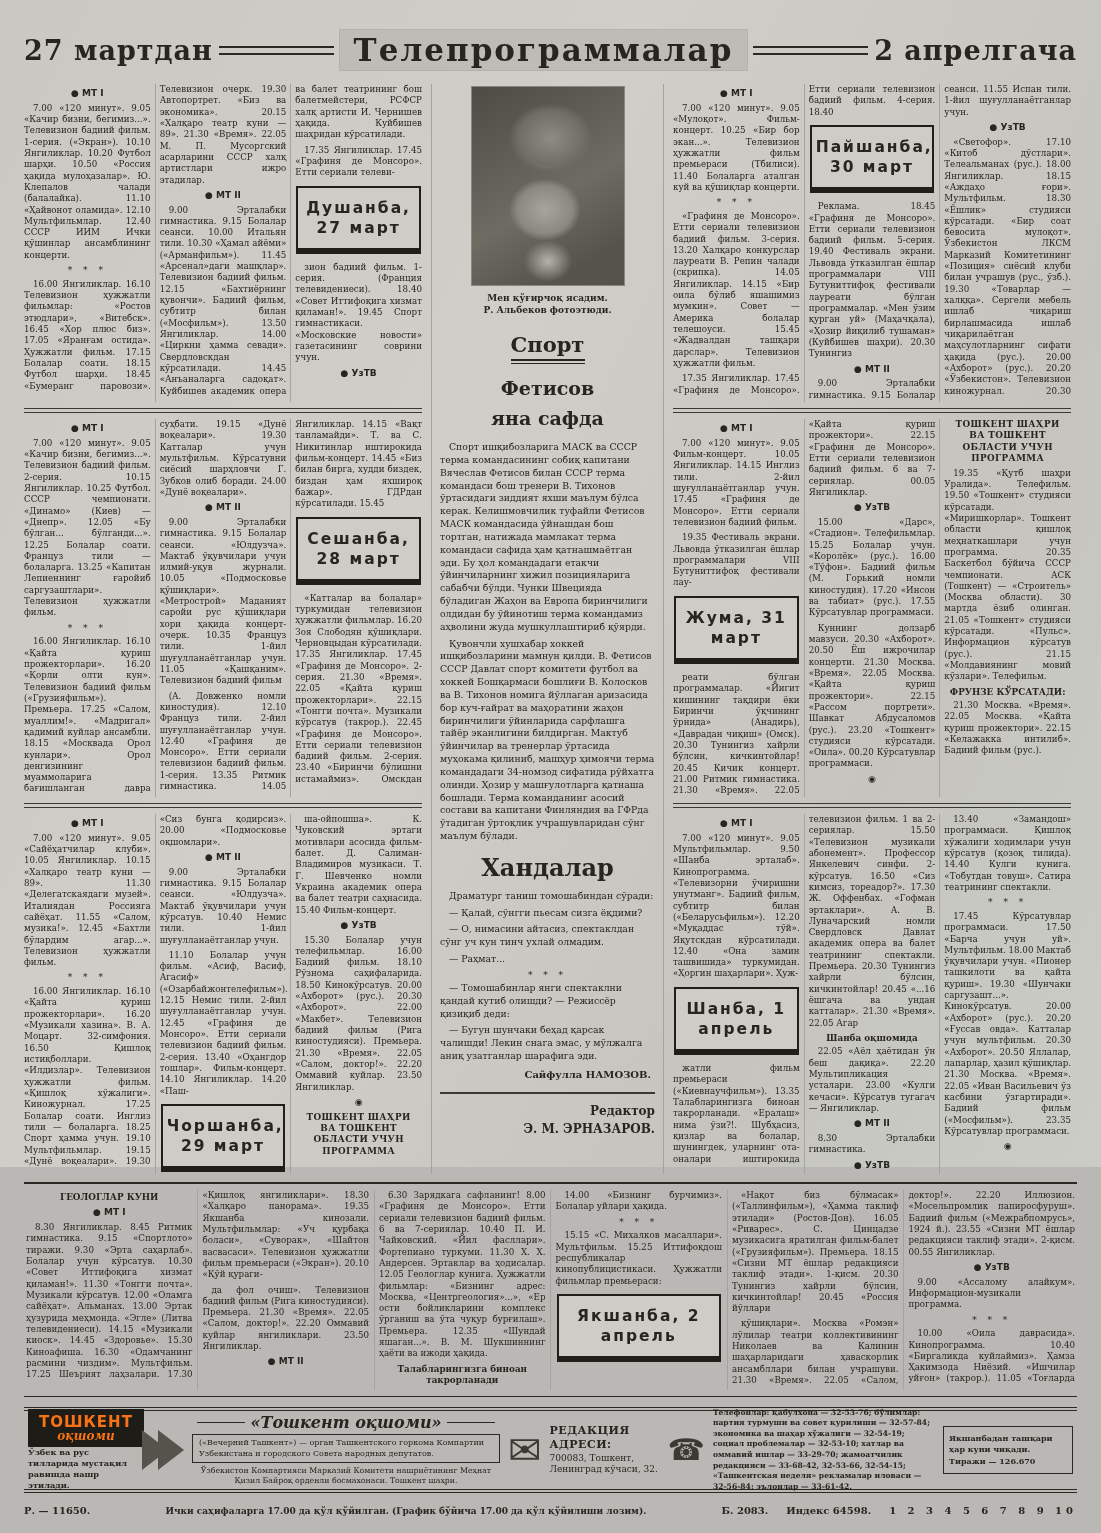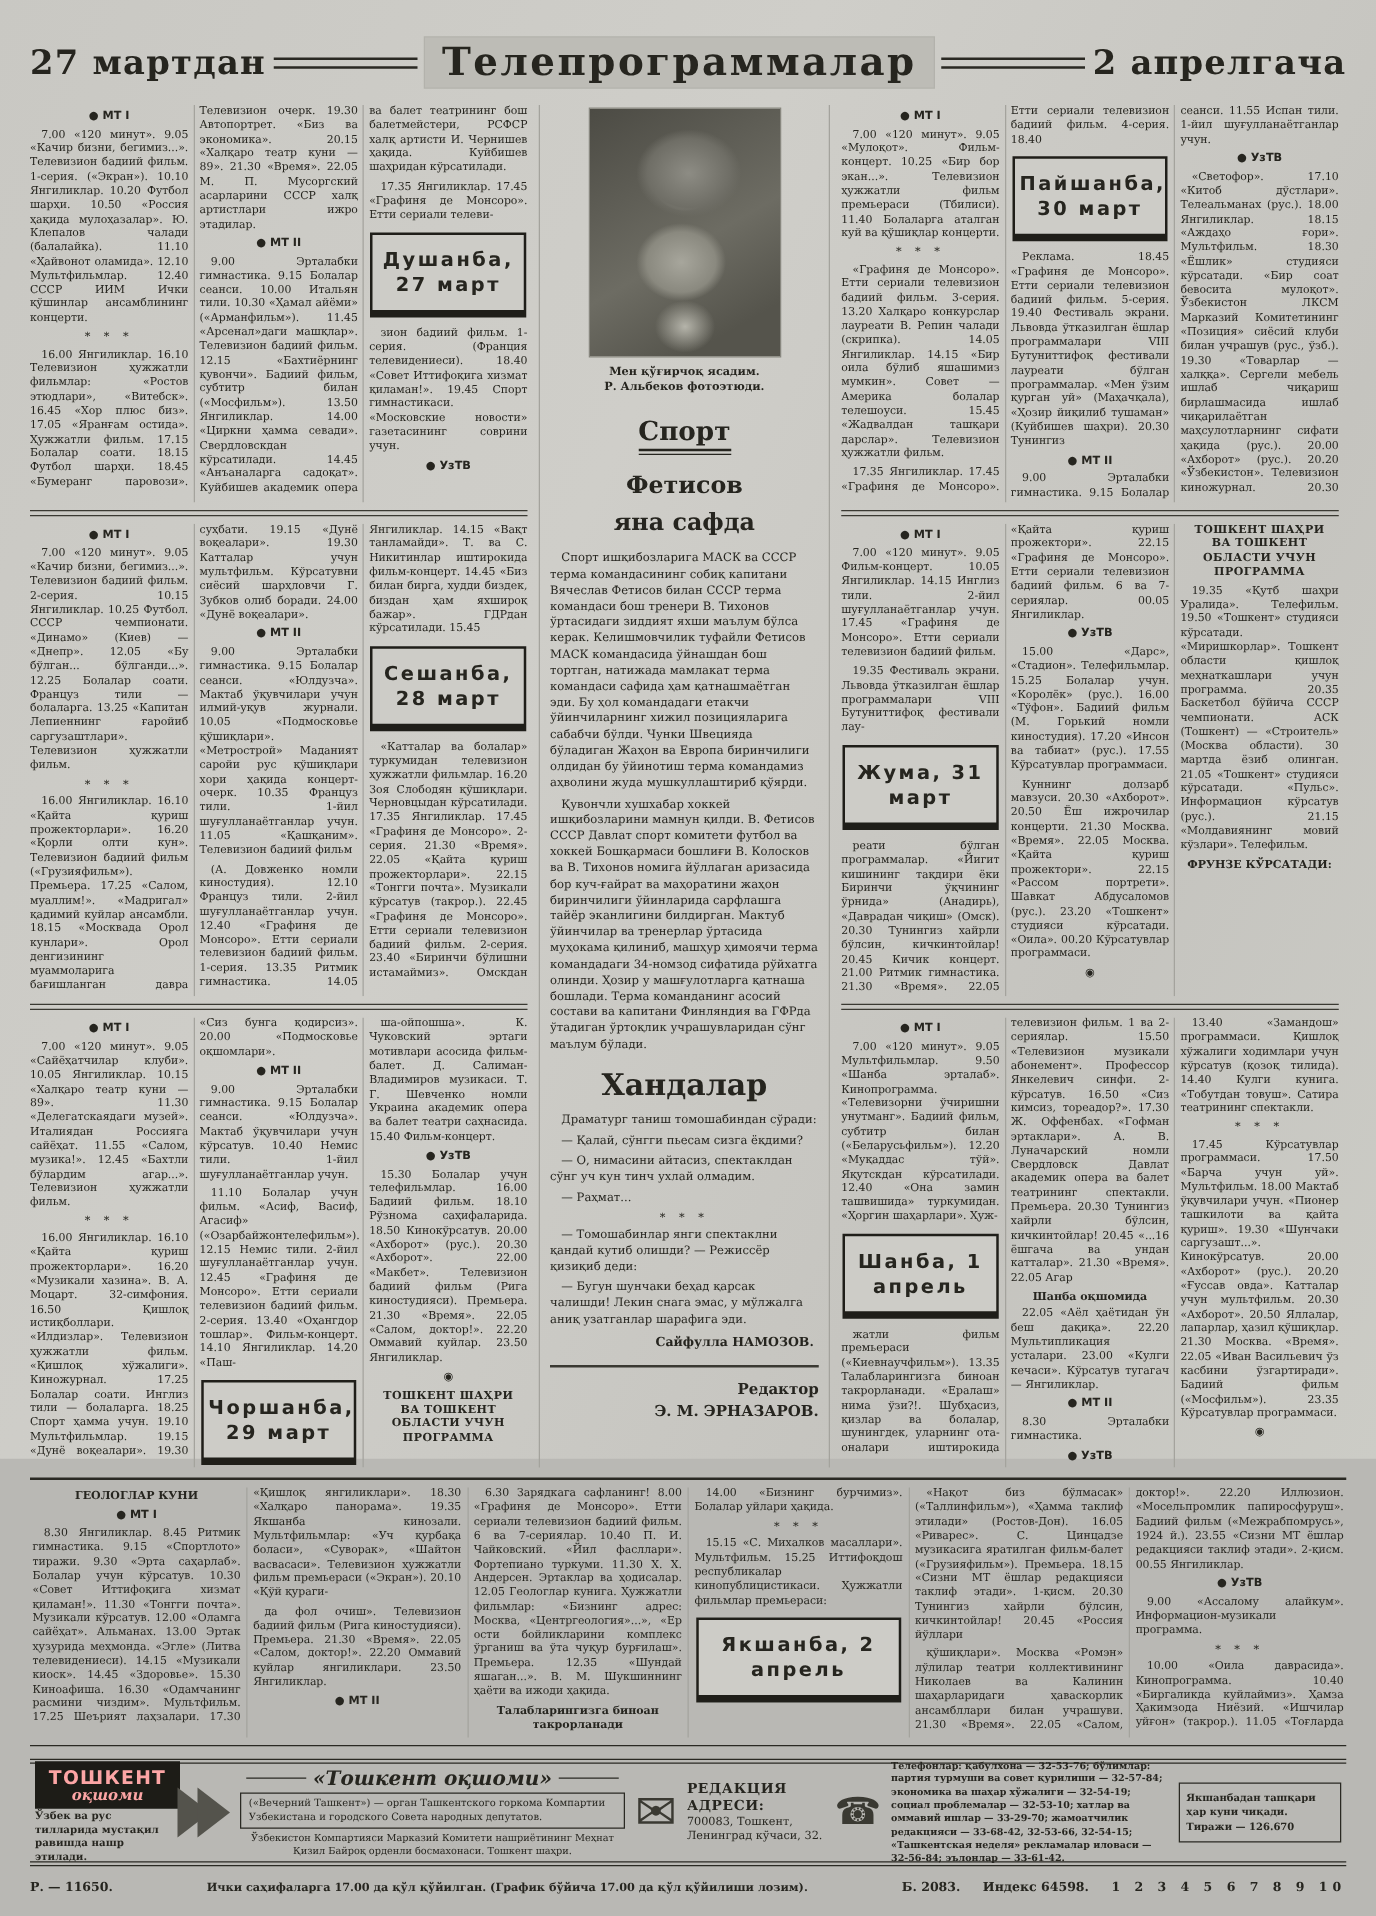--- a/index.html
+++ b/index.html
@@ -50,21 +50,21 @@
   .headline{font-size:19px;font-weight:bold;text-align:center;line-height:1.55;margin:0 0 8px;}
   .sportbody .tx{font-size:9.3px;line-height:1.38;}
   .jokes-title{font-size:24px;font-weight:bold;text-align:center;margin:10px 0 8px;}
   .jokesbody .tx{font-size:9.3px;line-height:1.38;}
   .signature{text-align:right;font-weight:bold;font-size:10px;margin:6px 4px 0;}
   .editor{border-top:2px solid #3a3932;margin-top:12px;padding-top:8px;text-align:right;
           font-weight:bold;font-size:12px;line-height:1.5;}
   
   .footer{margin-top:10px;border-top:4px double #2a2923;border-bottom:4px double #2a2923;
           padding:8px 4px;display:flex;align-items:center;gap:8px;height:86px;box-sizing:border-box;}
-  .logo{background:#1d1c17;color:#fca5a5;width:104px;padding:4px 6px;text-align:center;flex:none;}
+  .logo{background:#1d1c17;color:#f97316;width:104px;padding:4px 6px;text-align:center;flex:none;}
   .logo .l1{font-family:"DejaVu Sans","Liberation Sans",sans-serif;font-weight:bold;font-size:15px;letter-spacing:1px;}
   .logo .l2{font-style:italic;font-weight:bold;font-size:12px;margin-top:-2px;}
   .leftnote{font-size:8.2px;font-weight:bold;width:104px;line-height:1.35;flex:none;}
   .bigarrow{flex:none;display:flex;}
   .bigarrow i{display:block;width:0;height:0;border-top:20px solid transparent;border-bottom:20px solid transparent;
               border-left:26px solid #54534c;margin-left:-10px;}
   .centerbox{flex:none;width:308px;}
   .centerbox .cb-title{display:flex;align-items:center;font-weight:bold;font-style:italic;font-size:16px;}
   .centerbox .cb-title .r{flex:1;border-top:1px solid #2a2923;margin:0 5px;}
   .centerbox .cb-inner{border:1px solid #2a2923;padding:3px 6px;font-size:8px;line-height:1.3;margin-top:2px;}
@@ -200,20 +200,21 @@
           <p class="tx">19.35 Фестиваль экрани. Львовда ўтказилган ёшлар программалари VIII Бутуниттифоқ фестивали лау-</p>
           <div class="daybox">Жума,  31  март</div>
           <p class="tx">реати бўлган программалар. «Йигит кишининг тақдири ёки Биринчи ўқчининг ўрнида» (Анадирь), «Даврадан чиқиш» (Омск). 20.30 Тунингиз хайрли бўлсин, кичкинтойлар! 20.45 Кичик концерт. 21.00 Ритмик гимнастика. 21.30 «Время». 22.05 «Қайта қуриш прожектори». 22.15 «Графиня де Монсоро». Етти сериали телевизион бадиий фильм. 6 ва 7-сериялар. 00.05 Янгиликлар.</p>
           <div class="ch">● УзТВ</div>
           <p class="tx">15.00 «Дарс», «Стадион». Телефильмлар. 15.25 Болалар учун. «Королёк» (рус.). 16.00 «Тўфон». Бадиий фильм (М. Горький номли киностудия). 17.20 «Инсон ва табиат» (рус.). 17.55 Кўрсатувлар программаси.</p>
           <p class="tx">Куннинг долзарб мавзуси. 20.30 «Ахборот». 20.50 Ёш ижрочилар концерти. 21.30 Москва. «Время». 22.05 Москва. «Қайта қуриш прожектори». 22.15 «Рассом портрети». Шавкат Абдусаломов (рус.). 23.20 «Тошкент» студияси кўрсатади. «Оила». 00.20 Кўрсатувлар программаси.</p>
           <div class="mark">◉</div>
           <div class="secthead">ТОШКЕНТ ШАҲРИ ВА ТОШКЕНТ ОБЛАСТИ УЧУН ПРОГРАММА</div>
           <p class="tx">19.35 «Қутб шаҳри Уралида». Телефильм. 19.50 «Тошкент» студияси кўрсатади. «Миришкорлар». Тошкент области қишлоқ меҳнаткашлари учун программа. 20.35 Баскетбол бўйича СССР чемпионати. АСК (Тошкент) — «Строитель» (Москва области). 30 мартда ёзиб олинган. 21.05 «Тошкент» студияси кўрсатади. «Пульс». Информацион кўрсатув (рус.). 21.15 «Молдавиянинг мовий кўзлари». Телефильм.</p>
           <div class="subhead">ФРУНЗЕ КЎРСАТАДИ:</div>
+          <p class="tx">21.30 Москва. «Время». 22.05 Москва. «Қайта қуриш прожектори». 22.15 «Келажакка интилиб». Бадиий фильм (рус.).</p>
         </div>
       <div class="hsep"></div>
       <div class="dayblock" style="height:360px">
           <div class="ch">● МТ I</div>
           <p class="tx">7.00 «120 минут». 9.05 Мультфильмлар. 9.50 «Шанба эрталаб». Кинопрограмма. «Телевизорни ўчиришни унутманг». Бадиий фильм, субтитр билан («Беларусьфильм»). 12.20 «Муқаддас тўй». Яқутскдан кўрсатилади. 12.40 «Она замин ташвишида» туркумидан. «Ҳоргин шаҳарлари». Ҳуж-</p>
           <div class="daybox">Шанба,  1  апрель</div>
           <p class="tx">жатли фильм премьераси («Киевнаучфильм»). 13.35 Талабларингизга биноан такрорланади. «Ералаш» нима ўзи?!. Шубҳасиз, қизлар ва болалар, шунингдек, уларнинг ота-оналари иштирокида телевизион фильм. 1 ва 2-сериялар. 15.50 «Телевизион музикали абонемент». Профессор Янкелевич синфи. 2-кўрсатув. 16.50 «Сиз кимсиз, тореадор?». 17.30 Ж. Оффенбах. «Гофман эртаклари». А. В. Луначарский номли Свердловск Давлат академик опера ва балет театрининг спектакли. Премьера. 20.30 Тунингиз хайрли бўлсин, кичкинтойлар! 20.45 «...16 ёшгача ва ундан катталар». 21.30 «Время». 22.05 Агар</p>
           <div class="subhead">Шанба оқшомида</div>
           <p class="tx">22.05 «Аёл ҳаётидан ўн беш дақиқа». 22.20 Мультипликация усталари. 23.00 «Кулги кечаси». Кўрсатув тугагач — Янгиликлар.</p>
           <div class="ch">● МТ II</div>

